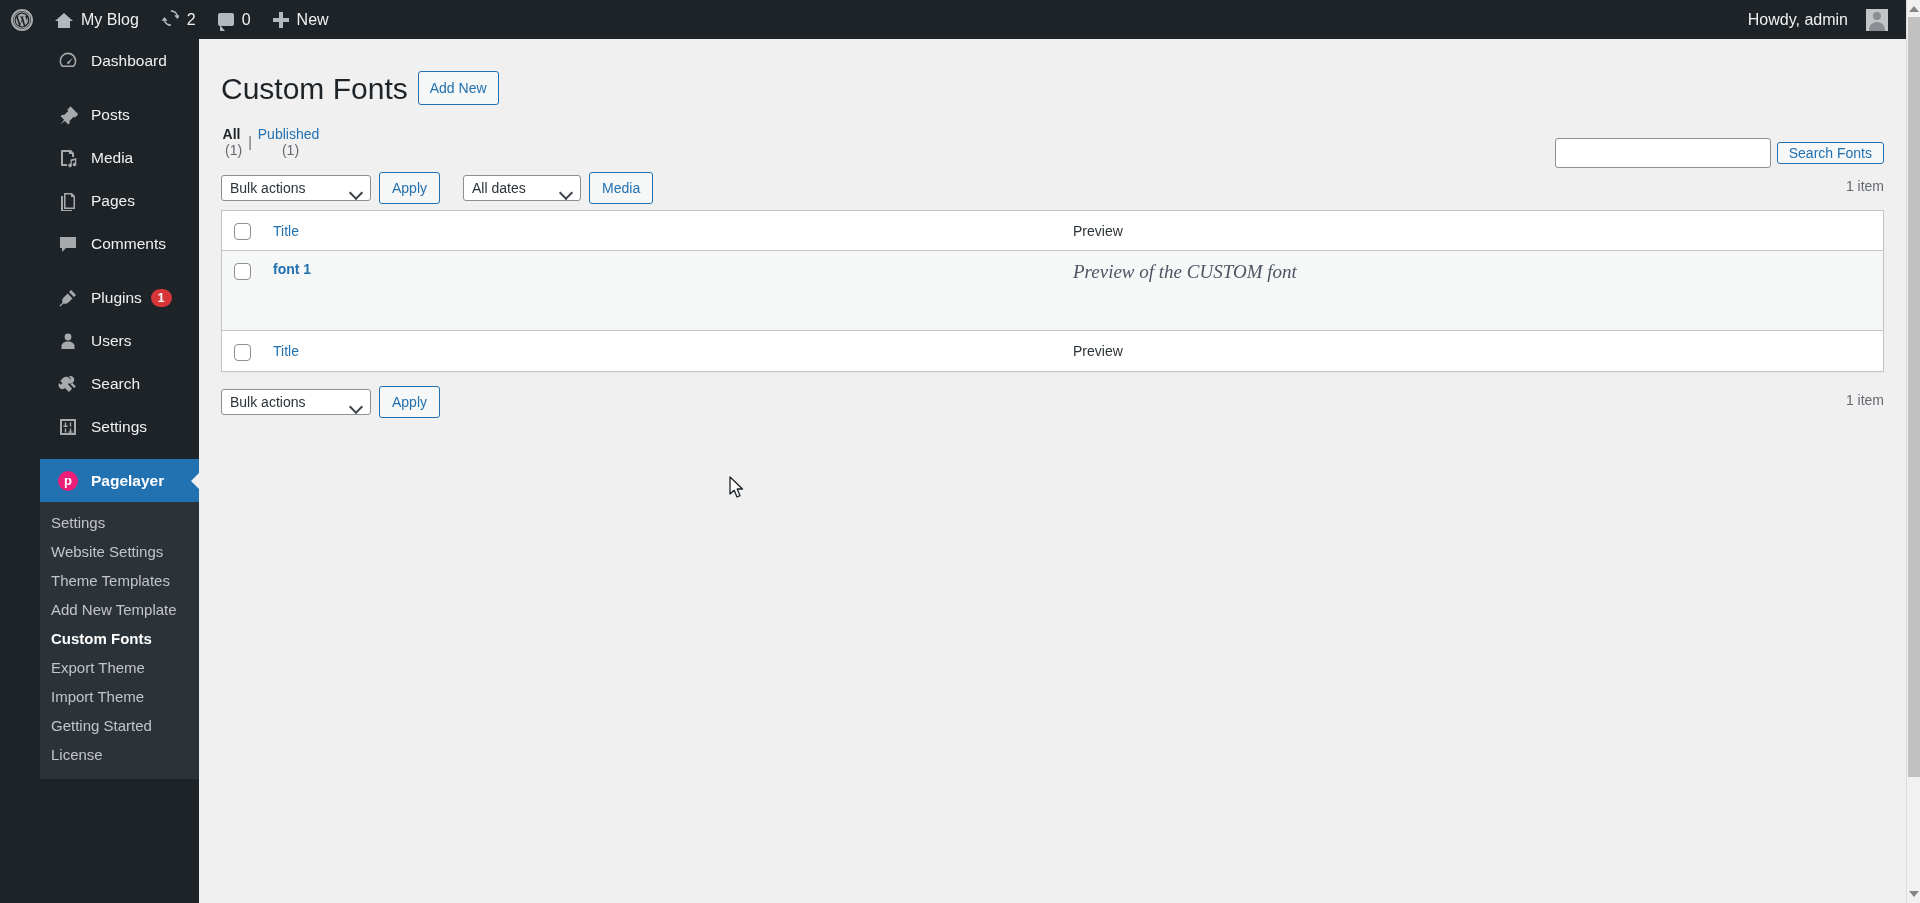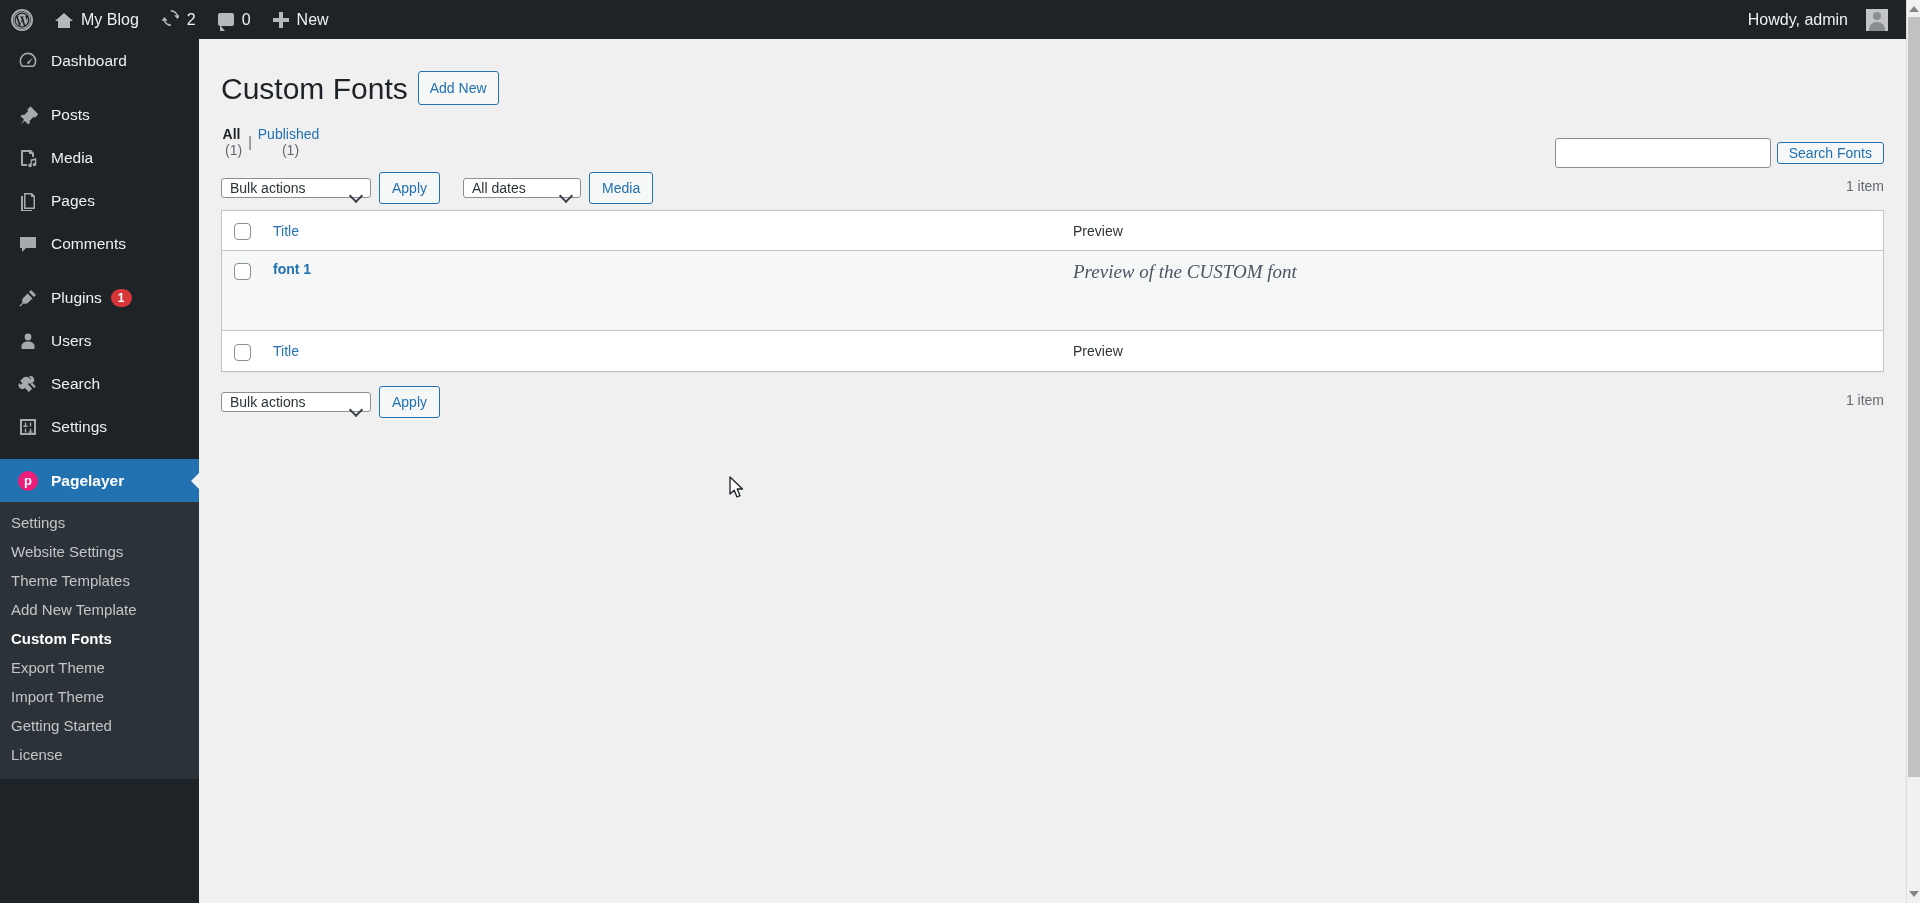--- a/index.html
+++ b/index.html
@@ -78,20 +78,21 @@
   .icon-plus::before{content:"";position:absolute;left:0;top:6px;width:16px;height:4px;background:#b4b9be;}
   .icon-plus::after{content:"";position:absolute;left:6px;top:0;width:4px;height:16px;background:#b4b9be;}
 
   
   #adminmenu {
     position: absolute; top: 39px; left: 0;
     width: 199px; height: 864px;
     background: #1d2327;
     z-index: 20;
     font-size: 15px;
+    padding-left: 40px;
   }
   .menu-item {
     display: flex; align-items: center;
     height: 43px;
     color: #f0f0f1;
     padding-left: 16px;
     cursor: pointer;
     position: relative;
   }
   .menu-item .mi-icon {
@@ -183,21 +184,21 @@
     height: 22px; padding: 0 11px; font-size: 14px; cursor: pointer;
     font-family: "Liberation Sans", sans-serif;
   }
 
   .tablenav {
     display: flex; align-items: center; gap: 0;
     height: 40px; margin-top: 10px; position: relative;
   }
   .bulkactions { display: flex; align-items: center; }
   select.wp-select {
-    height: 20px; min-width: 150px;
+    height: 26px; min-width: 150px;
     border: 1px solid #8c8f94; border-radius: 3px;
     background: #fff; color: #2c3338; font-size: 14px;
     padding: 0 28px 0 8px;
     -webkit-appearance: none; appearance: none;
     font-family: "Liberation Sans", sans-serif;
     cursor: pointer;
   }
   .select-wrap { position: relative; display: inline-block; }
   .select-wrap::after {
     content: ""; position: absolute; right: 10px; top: 13px;

